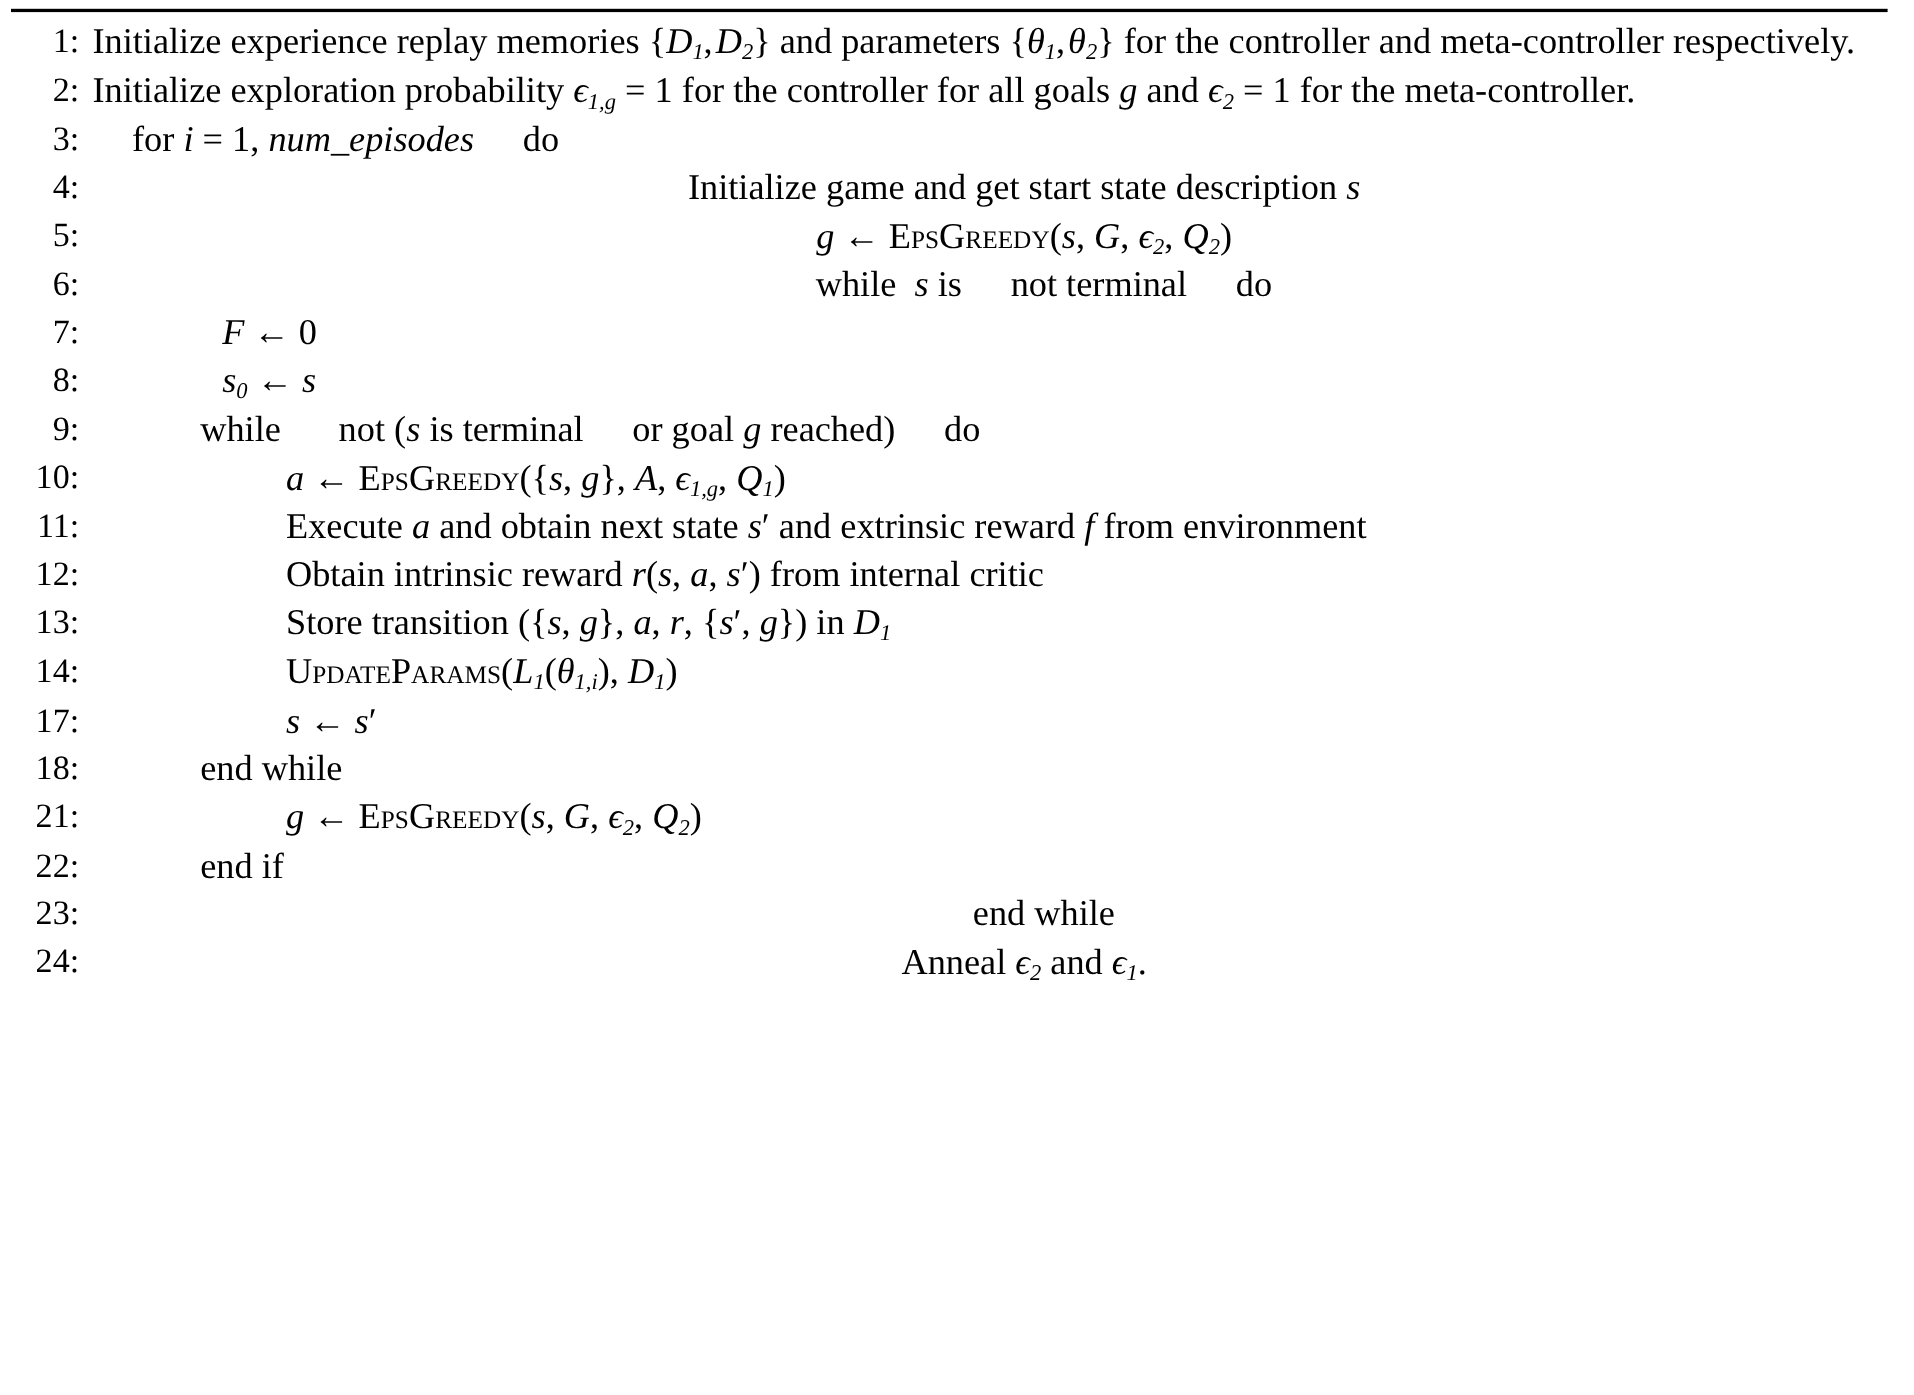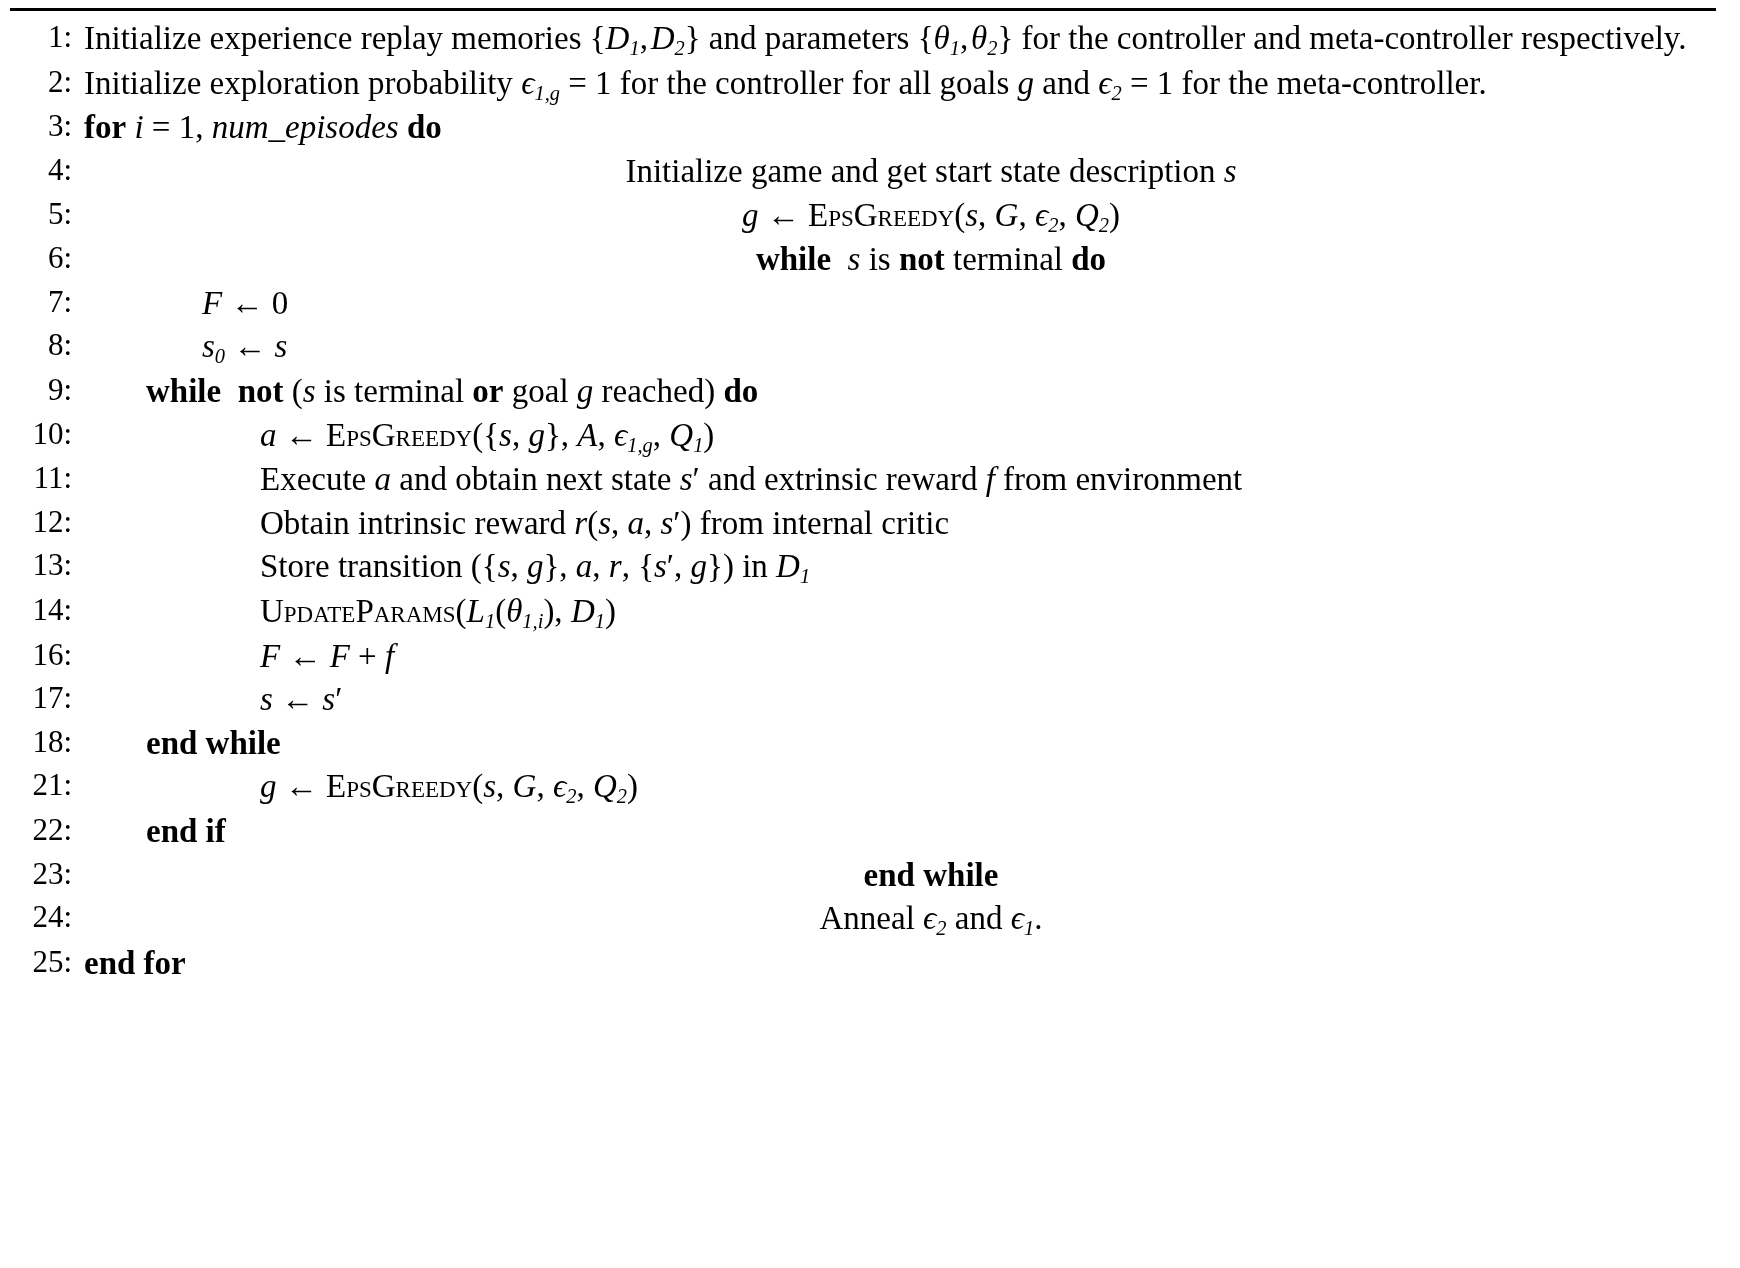--- a/index.html
+++ b/index.html
@@ -47,21 +47,21 @@
     flex: 1 1 auto;
     text-indent: 0;
   }
   
   .i0 { padding-left: 0; }
   .i1 { padding-left: 62px; text-align: center; }
   .i2 { padding-left: 62px; }
   .i3 { padding-left: 118px; }
   .i4 { padding-left: 176px; }
 
-  .kw { font-weight: bold; }
+  .kw { font-weight: normal; margin-left: 36px; }
   i, .it { font-style: italic; }
   .sc {
     font-variant: small-caps;
     font-style: normal;
     margin-top: 43px;
   }
   .cal {
     font-family: "Liberation Serif", serif;
     font-style: italic;
     font-weight: normal;
@@ -144,24 +144,20 @@
     <span class="num">13:</span>
     <span class="body i4">Store transition ({<i>s</i>, <i>g</i>}, <i>a</i>, <i>r</i>, {<i>s</i><span class="prime">′</span>, <i>g</i>}) in <span class="cal">D</span><sub>1</sub></span>
   </div>
 
   <div class="line">
     <span class="num">14:</span>
     <span class="body i4"><span class="sc">UpdateParams</span>(<span class="cal">L</span><sub>1</sub>(<i>θ</i><sub>1,i</sub>), <span class="cal">D</span><sub>1</sub>)</span>
   </div>
 
 
-  <div class="line">
-    <span class="num">16:</span>
-    <span class="body i4"><i>F</i> ← <i>F</i> + <i>f</i></span>
-  </div>
 
   <div class="line">
     <span class="num">17:</span>
     <span class="body i4"><i>s</i> ← <i>s</i><span class="prime">′</span></span>
   </div>
 
   <div class="line">
     <span class="num">18:</span>
     <span class="body i2"><span class="kw">end while</span></span>
   </div>
@@ -181,18 +177,14 @@
   <div class="line">
     <span class="num">23:</span>
     <span class="body i1"><span class="kw">end while</span></span>
   </div>
 
   <div class="line">
     <span class="num">24:</span>
     <span class="body i1">Anneal <i>ϵ</i><sub>2</sub> and <i>ϵ</i><sub>1</sub>.</span>
   </div>
 
-  <div class="line">
-    <span class="num">25:</span>
-    <span class="body i0"><span class="kw">end for</span></span>
-  </div>
 
 </div>
 
 </body></html>

